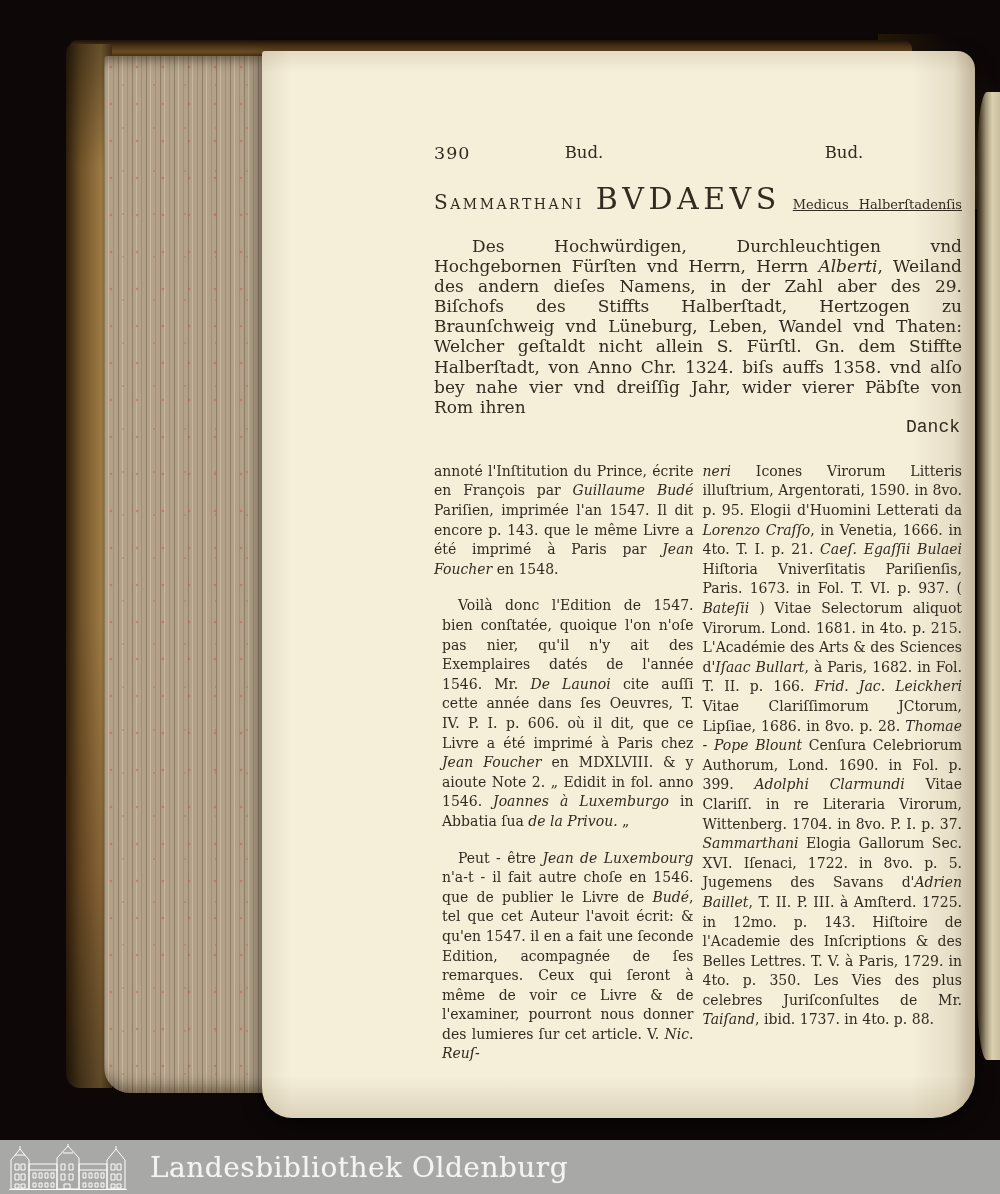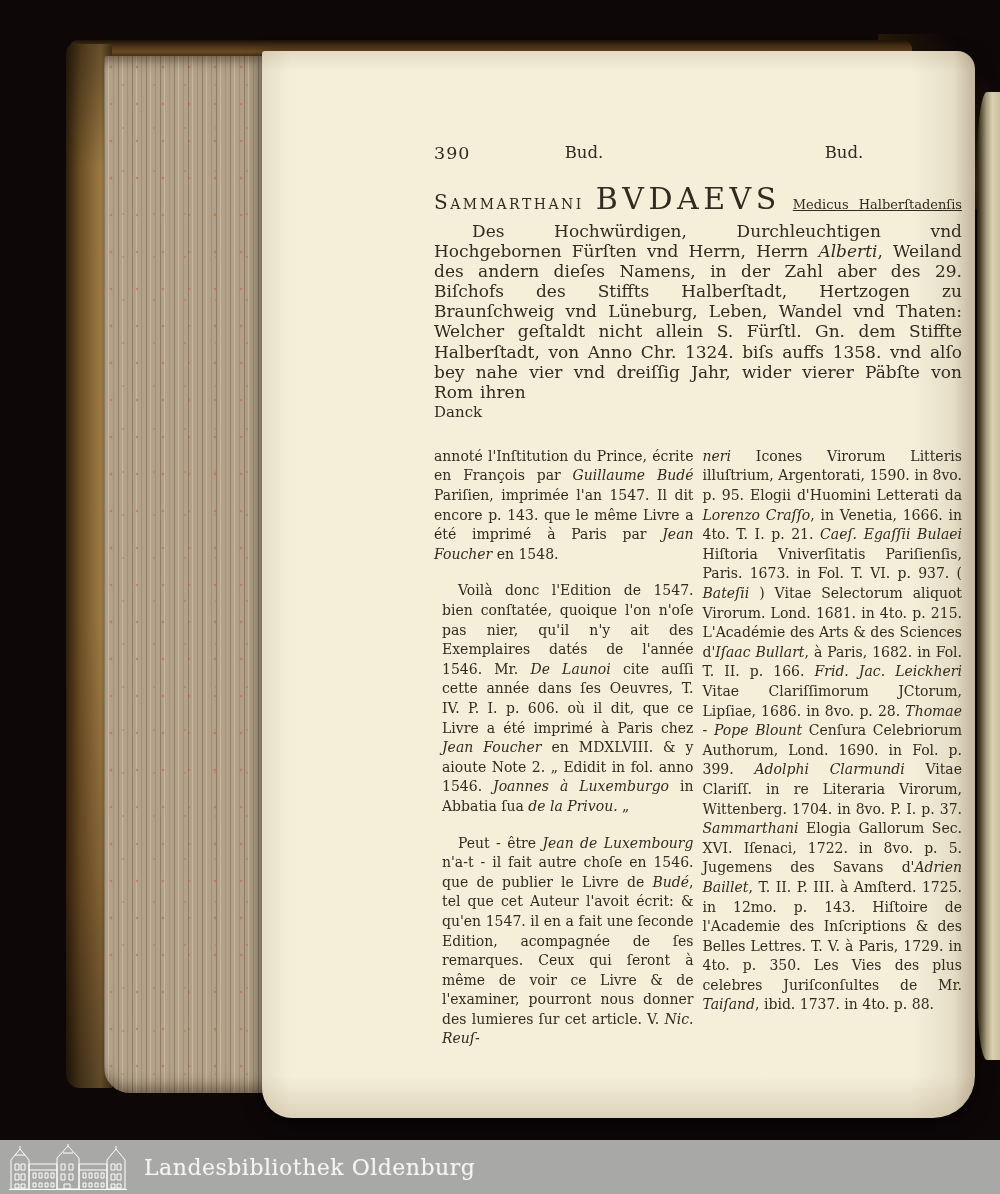--- a/index.html
+++ b/index.html
@@ -73,44 +73,44 @@
   .running-head .pageno{position:absolute;left:0;top:0;font-size:17.5px;letter-spacing:1px;}
   .running-head .h1{position:absolute;left:150px;transform:translateX(-50%);top:0;}
   .running-head .h2{position:absolute;left:410px;transform:translateX(-50%);top:0;}
   .title-line{
     display:flex;justify-content:space-between;align-items:baseline;
     margin-top:14px;white-space:nowrap;
   }
   .title-w1{font-variant:small-caps;font-size:20px;letter-spacing:2.5px;}
   .title-w2{font-size:30px;letter-spacing:4.5px;}
   .title-rest{font-size:13px;word-spacing:6px;text-decoration:underline;}
-  .intro{margin-top:5px;}
+  .intro{margin-top:20px;}
   .intro .para{
     margin:0;font-size:17px;line-height:20.1px;text-align:justify;
     text-indent:38px;word-spacing:1.5px;
   }
-  .catchword{font-size:15px;line-height:20px;margin:0 2px 0 0;}
+  .catchword{text-align:right;font-size:18px;line-height:20px;margin:0 2px 0 0;font-family:Liberation Mono, monospace;}
   .columns{display:flex;gap:9px;margin-top:25px;}
   .col{flex:1 1 50%;min-width:0;}
   .col .para{
     margin:0 0 0 0;font-size:14px;line-height:19.6px;text-align:justify;
   }
   .col .para + .para{margin-top:17px;}
   .col .para.indent{text-indent:16px;margin-left:8px;}
   .col .para i, .intro .para i{font-style:italic;}
   
   .footer-bar{
     position:absolute;left:0;right:0;bottom:0;height:54px;
     background:#a8a8a6;
     display:flex;align-items:center;
     z-index:10;
   }
   .footer-logo{margin:4px 0 0 8px;flex:0 0 auto;}
   .footer-title{
-    color:#f4f4f1;font-size:22px;letter-spacing:.5px;margin-left:16px;
+    color:#f4f4f1;font-size:28px;letter-spacing:.5px;margin-left:22px;
     font-family:"DejaVu Serif","Liberation Serif",serif;
     text-shadow:0 0 1px rgba(255,255,255,.4);
   }
 </style>
 </head>
 <body>
 
 <div class="scene">
   <div class="corner-tr"></div>
   <div class="cover-top"></div>

